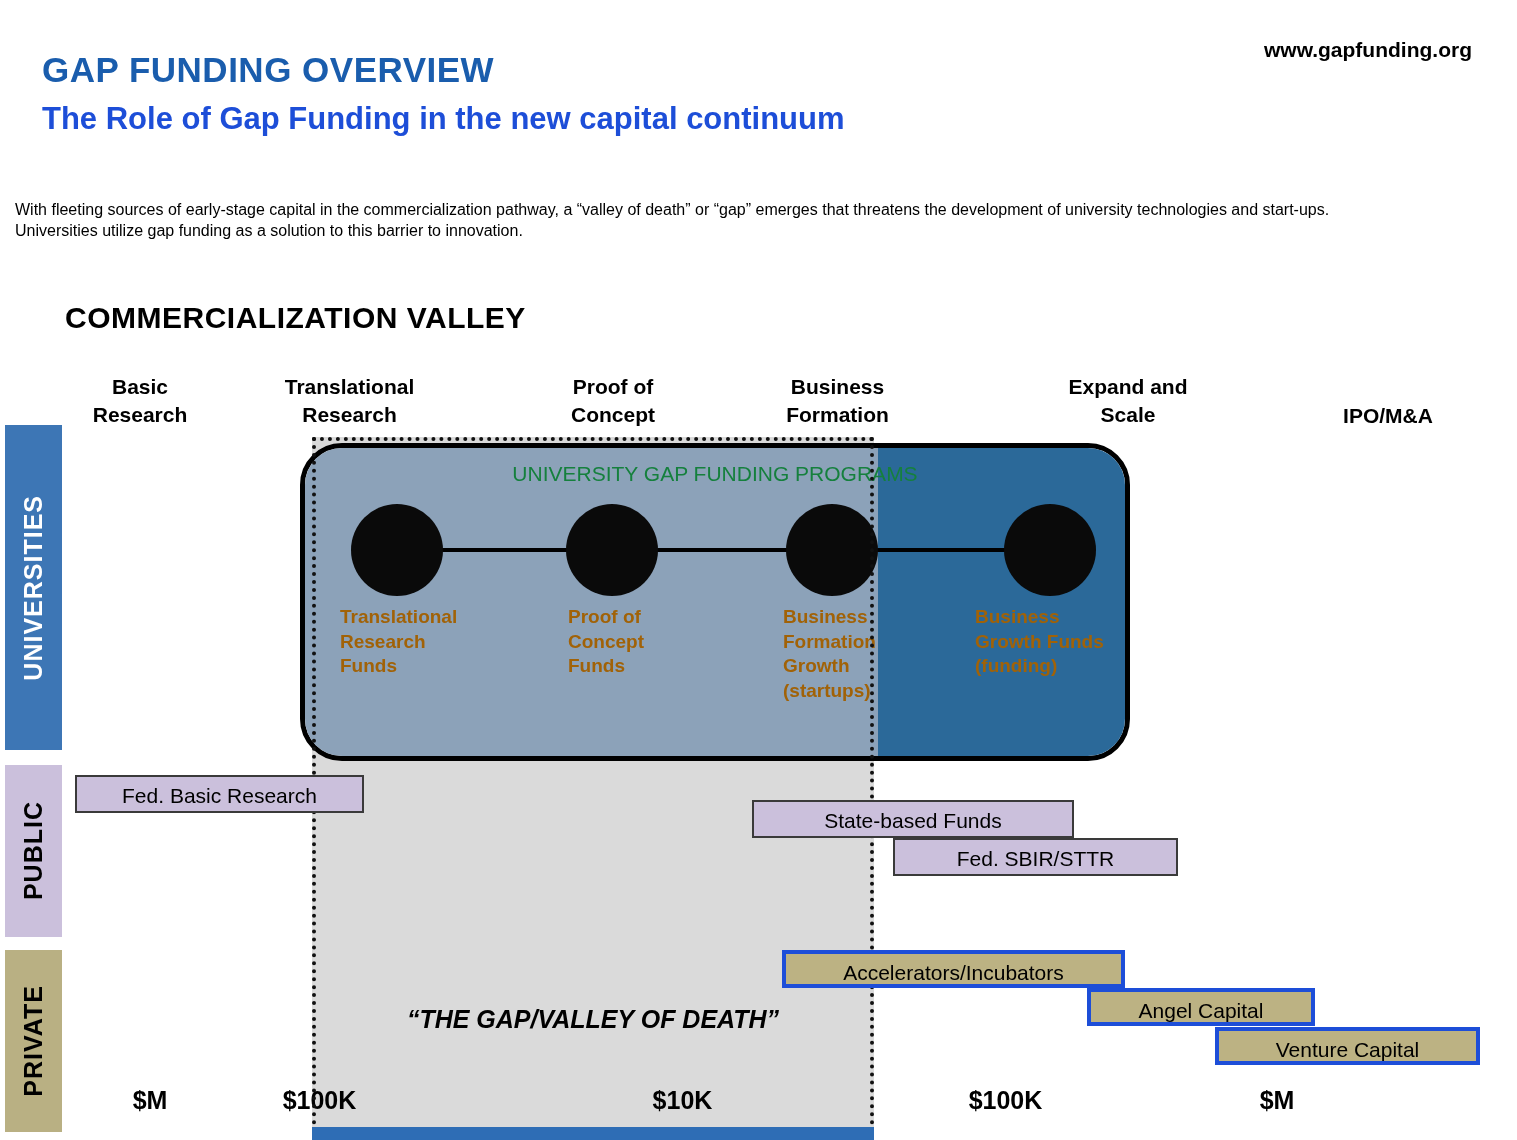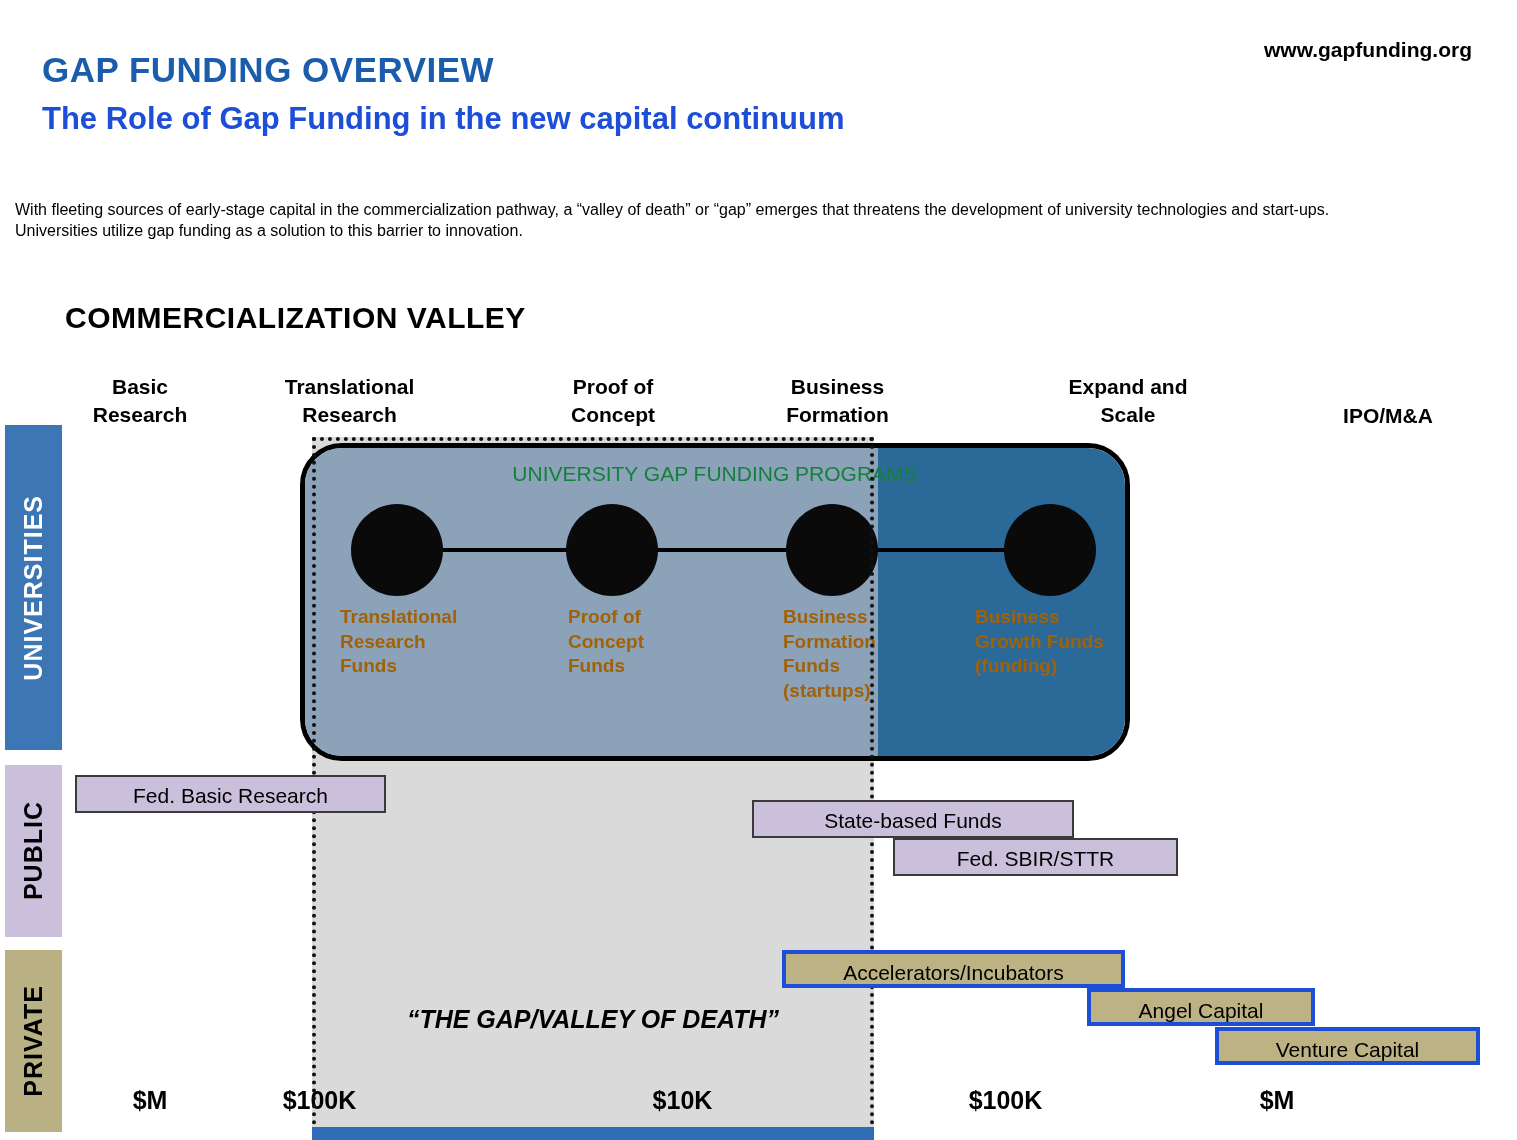--- a/index.html
+++ b/index.html
@@ -47,21 +47,21 @@
   .node-label{position:absolute;top:157px;font-size:19px;font-weight:bold;line-height:1.3;color:#a16207;z-index:3;}
   .node-label.l0{left:35px;width:130px;}
   .node-label.l1{left:263px;width:100px;}
   .node-label.l2{left:478px;width:120px;}
   .node-label.l3{left:670px;width:140px;}
 
   
   .bar{position:absolute;height:38px;line-height:38px;text-align:center;font-size:21px;box-sizing:border-box;z-index:4;}
   .bar.public-bar{background:#CBC0DC;border:2px solid #3a3a3a;}
   .bar.private-bar{background:#BCB283;border:4px solid #1d4ed8;}
-  .bar.b-fbr{left:75px;top:775px;width:311px;}
+  .bar.b-fbr{left:75px;top:775px;width:289px;}
   .bar.b-sbf{left:752px;top:800px;width:322px;}
   .bar.b-sbir{left:893px;top:838px;width:285px;}
   .bar.b-acc{left:782px;top:950px;width:343px;}
   .bar.b-angel{left:1087px;top:988px;width:228px;}
   .bar.b-vc{left:1215px;top:1027px;width:265px;}
 
   
   .axis-label{position:absolute;top:1086px;text-align:center;font-size:25px;font-weight:bold;z-index:2;}
   .axis-label.a0{left:110px;width:80px;}
   .axis-label.a1{left:272px;width:95px;}
@@ -106,21 +106,21 @@
     <div class="half-light"></div>
     <div class="half-dark"></div>
     <div class="program-title">UNIVERSITY GAP FUNDING PROGRAMS</div>
     <div class="node-line"></div>
     <div class="node n0"></div>
     <div class="node n1"></div>
     <div class="node n2"></div>
     <div class="node n3"></div>
     <div class="node-label l0">Translational Research Funds</div>
     <div class="node-label l1">Proof of Concept Funds</div>
-    <div class="node-label l2">Business Formation Funds (startups)</div>
+    <div class="node-label l2">Business Formation Growth (startups)</div>
     <div class="node-label l3">Business Growth Funds (funding)</div>
   </div>
 
   <div class="gap-border"></div>
 
   <div class="bar public-bar b-fbr">Fed. Basic Research</div>
   <div class="bar public-bar b-sbf">State-based Funds</div>
   <div class="bar public-bar b-sbir">Fed. SBIR/STTR</div>
 
   <div class="bar private-bar b-acc">Accelerators/Incubators</div>

